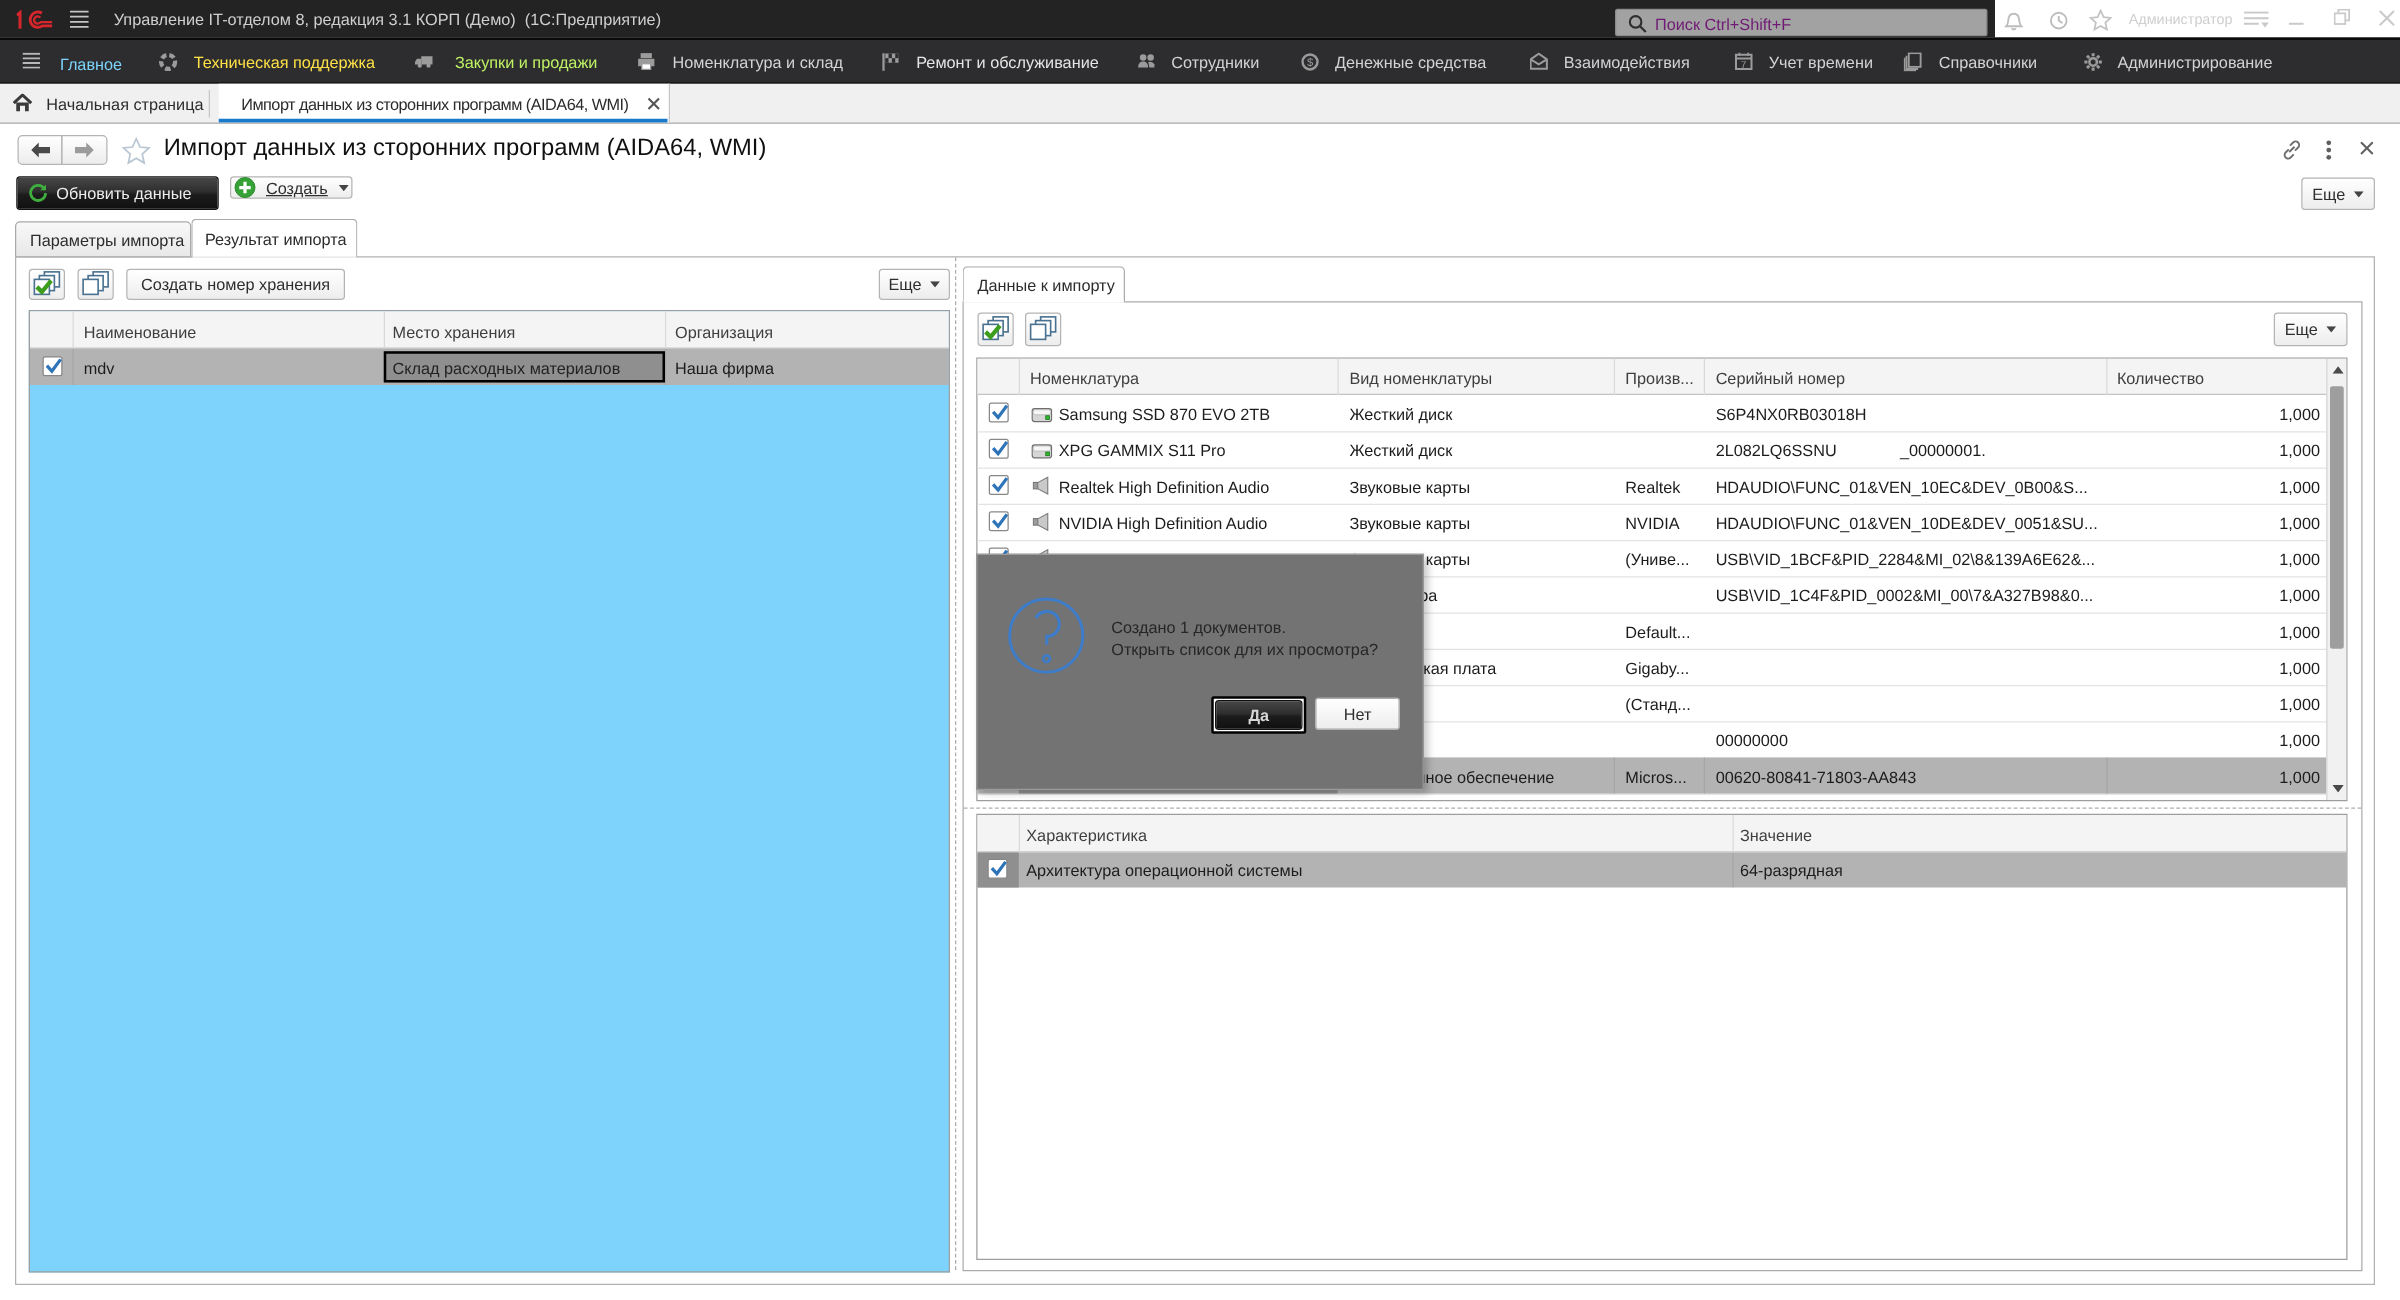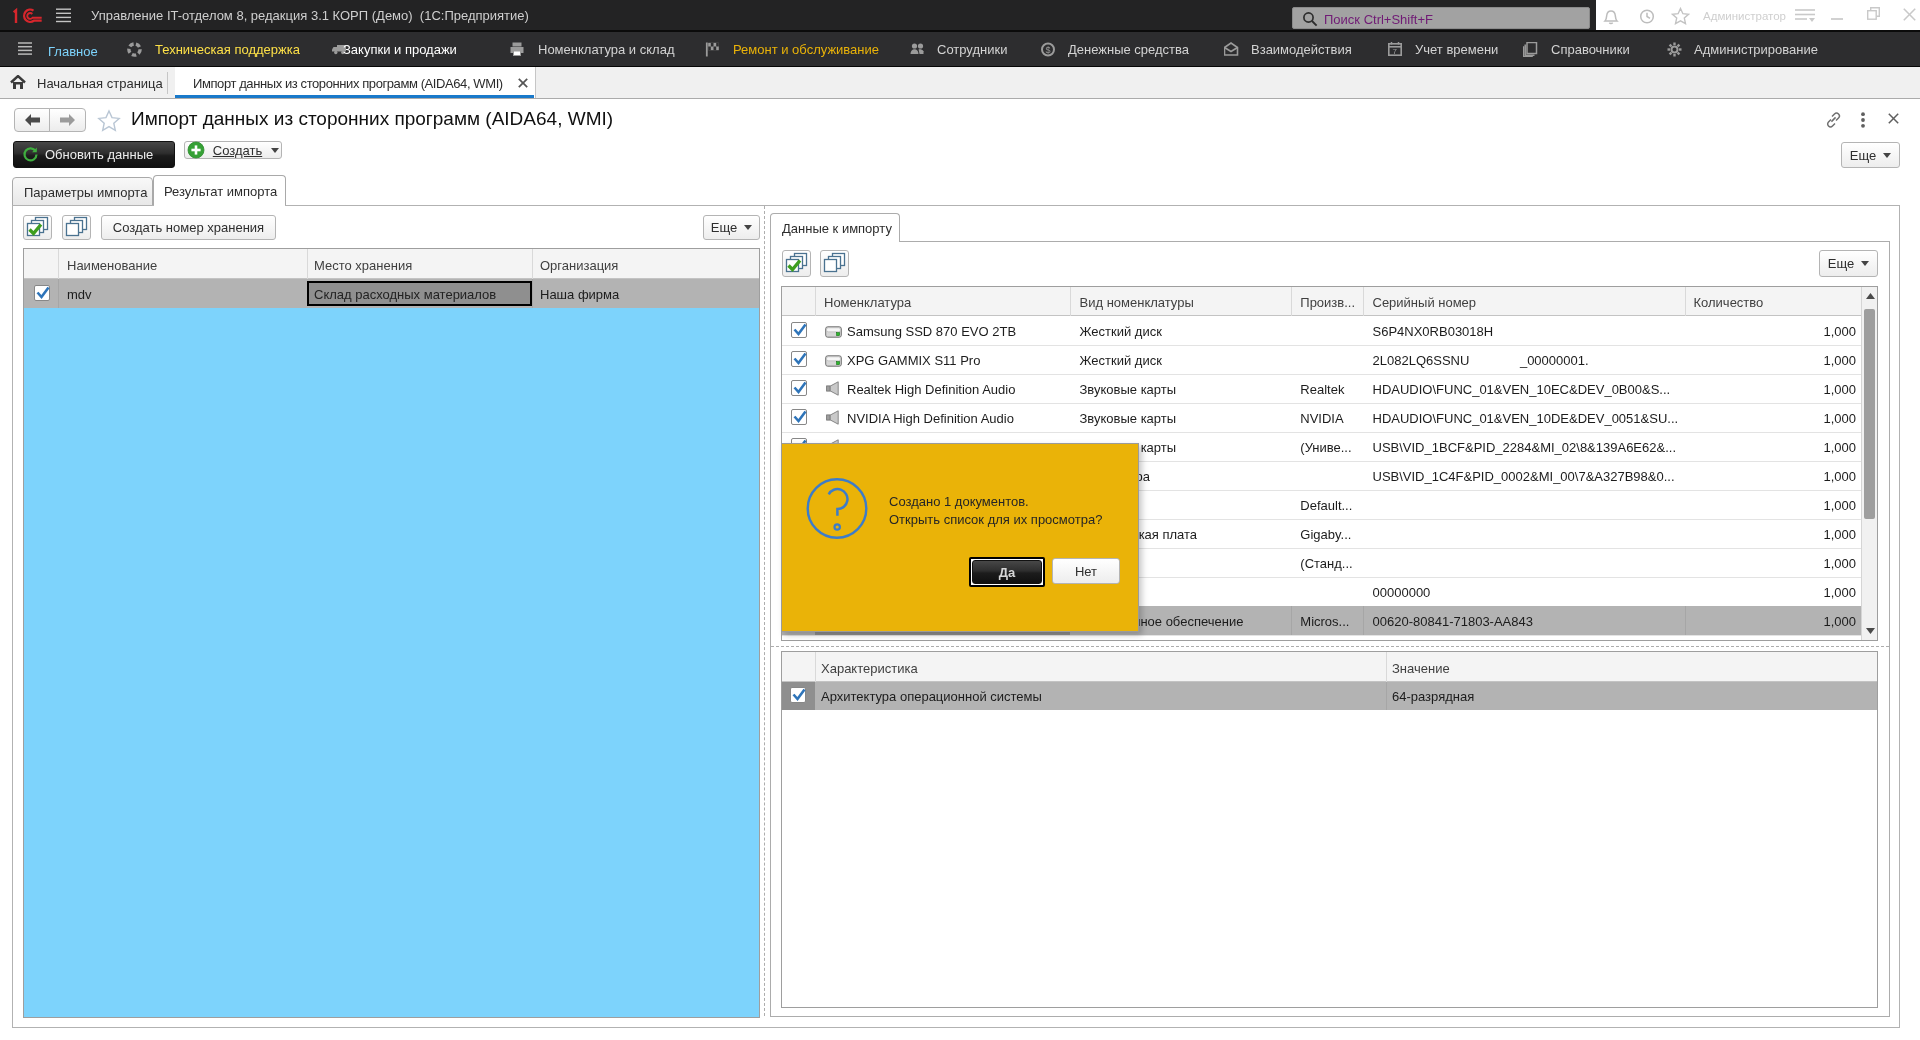--- a/index.html
+++ b/index.html
@@ -93,38 +93,38 @@
     <svg class="abs" style="left:127px;top:9.5px" width="15" height="15" viewBox="0 0 15 15">
       <circle cx="7.5" cy="7.5" r="5.6" fill="none" stroke="#9b9b9b" stroke-width="3.4" stroke-dasharray="4.4 2.4"></circle>
     </svg>
     <div class="abs t13" style="left:155px;top:10.5px;color:#fde047">Техническая поддержка</div>
     <svg class="abs" style="left:332px;top:9.5px" width="15" height="15" viewBox="0 0 15 15">
       <path d="M5 3 L14 3 L14 9.5 L5 9.5 Z" fill="#9b9b9b"></path>
       <path d="M5 5 L1.5 5 L0 7.5 L0 9.5 L5 9.5 Z" fill="#9b9b9b"></path>
       <circle cx="3.8" cy="10.5" r="1.7" fill="#9b9b9b"></circle>
       <circle cx="10.8" cy="10.5" r="1.7" fill="#9b9b9b"></circle>
     </svg>
-    <div class="abs t13" style="left:343px;top:10.5px;color:#ffffff">Закупки и продажи</div>
+    <div class="abs t13" style="left:364px;top:10.5px;color:#bef264">Закупки и продажи</div>
     <svg class="abs" style="left:510px;top:9.5px" width="15" height="15" viewBox="0 0 15 15">
       <rect x="2.5" y="0.5" width="9" height="4" fill="#9b9b9b"></rect>
       <rect x="0.5" y="5" width="13" height="6" fill="#9b9b9b"></rect>
       <rect x="3.5" y="9" width="7" height="4.5" fill="#fff" stroke="#9b9b9b"></rect>
     </svg>
     <div class="abs t13" style="left:538px;top:10.5px;color:#d3d3d3">Номенклатура и склад</div>
     <svg class="abs" style="left:705px;top:9.5px" width="15" height="15" viewBox="0 0 15 15">
       <line x1="1.8" y1="0.5" x2="1.8" y2="14.5" stroke="#9b9b9b" stroke-width="1.8"></line>
       <path d="M3.2 0.8 L13.8 0.8 L13.8 8.2 L3.2 8.2 Z" fill="#9b9b9b"></path>
       <g fill="#2d2d2f">
         <rect x="5.8" y="0.8" width="2.7" height="3.7"></rect>
         <rect x="11.2" y="0.8" width="2.6" height="3.7"></rect>
         <rect x="3.2" y="4.5" width="2.6" height="3.7"></rect>
         <rect x="8.5" y="4.5" width="2.7" height="3.7"></rect>
       </g>
     </svg>
-    <div class="abs t13" style="left:733px;top:10.5px;color:#eab308">Ремонт и обслуживание</div>
+    <div class="abs t13" style="left:733px;top:10.5px;color:#e5e5e5">Ремонт и обслуживание</div>
     <svg class="abs" style="left:910px;top:9.5px" width="15" height="15" viewBox="0 0 15 15">
       <circle cx="4.5" cy="4" r="2.6" fill="#9b9b9b"></circle>
       <path d="M0.5 12 C0.5 8.7 2.3 7.2 4.5 7.2 C6.7 7.2 8.5 8.7 8.5 12 Z" fill="#9b9b9b"></path>
       <circle cx="10.5" cy="4" r="2.6" fill="#9b9b9b"></circle>
       <path d="M8.6 7.5 C10 7 12.5 7.6 13.5 9.3 L13.5 12 L9.5 12" fill="#9b9b9b"></path>
     </svg>
     <div class="abs t13" style="left:937px;top:10.5px;color:#d3d3d3">Сотрудники</div>
     <svg class="abs" style="left:1041px;top:9.5px" width="15" height="15" viewBox="0 0 15 15">
       <circle cx="7" cy="7.5" r="6" fill="none" stroke="#9b9b9b" stroke-width="2"></circle>
       <text x="4.5" y="11" font-size="9" fill="#9b9b9b" font-family="Liberation Sans">$</text>
@@ -521,21 +521,21 @@
         <svg width="18" height="18" viewBox="0 0 18 18">
           <path d="M3.5 8.5 L7.5 13 L14.5 3.5" fill="none" stroke="#2e74b9" stroke-width="2.6"></path>
         </svg>
       </div>
     <div class="abs" style="left:604px;top:30px;width:1px;height:28px;background:#a6a6a6"></div>
     <div class="cell" style="left:39px;top:37px">Архитектура операционной системы</div>
     <div class="cell" style="left:610px;top:37px">64-разрядная</div>
   </div>
 </div>
 
-<div class="abs" style="left:781px;top:443px;width:358px;height:189px;background:#eab308;border:1px solid #9b9b9b;box-shadow:3px 3px 6px rgba(0,0,0,0.22);box-sizing:border-box;z-index:50;">
+<div class="abs" style="left:781px;top:443px;width:358px;height:189px;background:#737373;border:1px solid #9b9b9b;box-shadow:3px 3px 6px rgba(0,0,0,0.22);box-sizing:border-box;z-index:50;">
   <svg class="abs" style="left:24px;top:33px" width="62" height="62" viewBox="0 0 62 62">
     <circle cx="31" cy="31.5" r="29.3" fill="none" stroke="#3d7cc9" stroke-width="2.4"></circle>
     <path d="M22.7 17.3 A10 10 0 1 1 31.4 32.1 L31.4 38.7" fill="none" stroke="#3d7cc9" stroke-width="2.5"></path>
     <circle cx="31.2" cy="50" r="2.7" fill="none" stroke="#3d7cc9" stroke-width="2.2"></circle>
   </svg>
   <div class="abs t13" style="left:107px;top:49px;color:#262626;line-height:18px;">Создано 1 документов.<br>Открыть список для их просмотра?</div>
   <div class="abs" style="left:187px;top:113px;width:76px;height:30px;border:2px solid #000;border-radius:2px;background:#fff;box-sizing:border-box;">
     <div class="darkbtn" style="left:1px;top:1px;width:70px;height:24px;">
         <b style="color:#d6d6d6">Да</b>
       </div>

